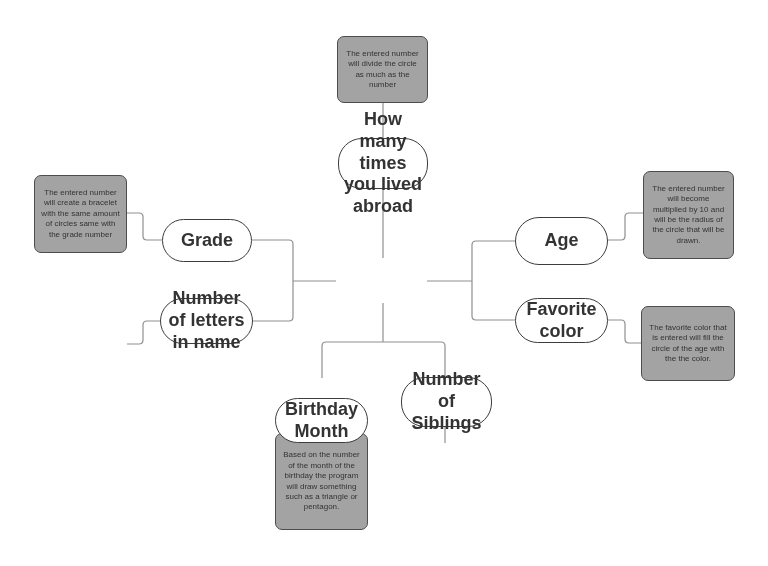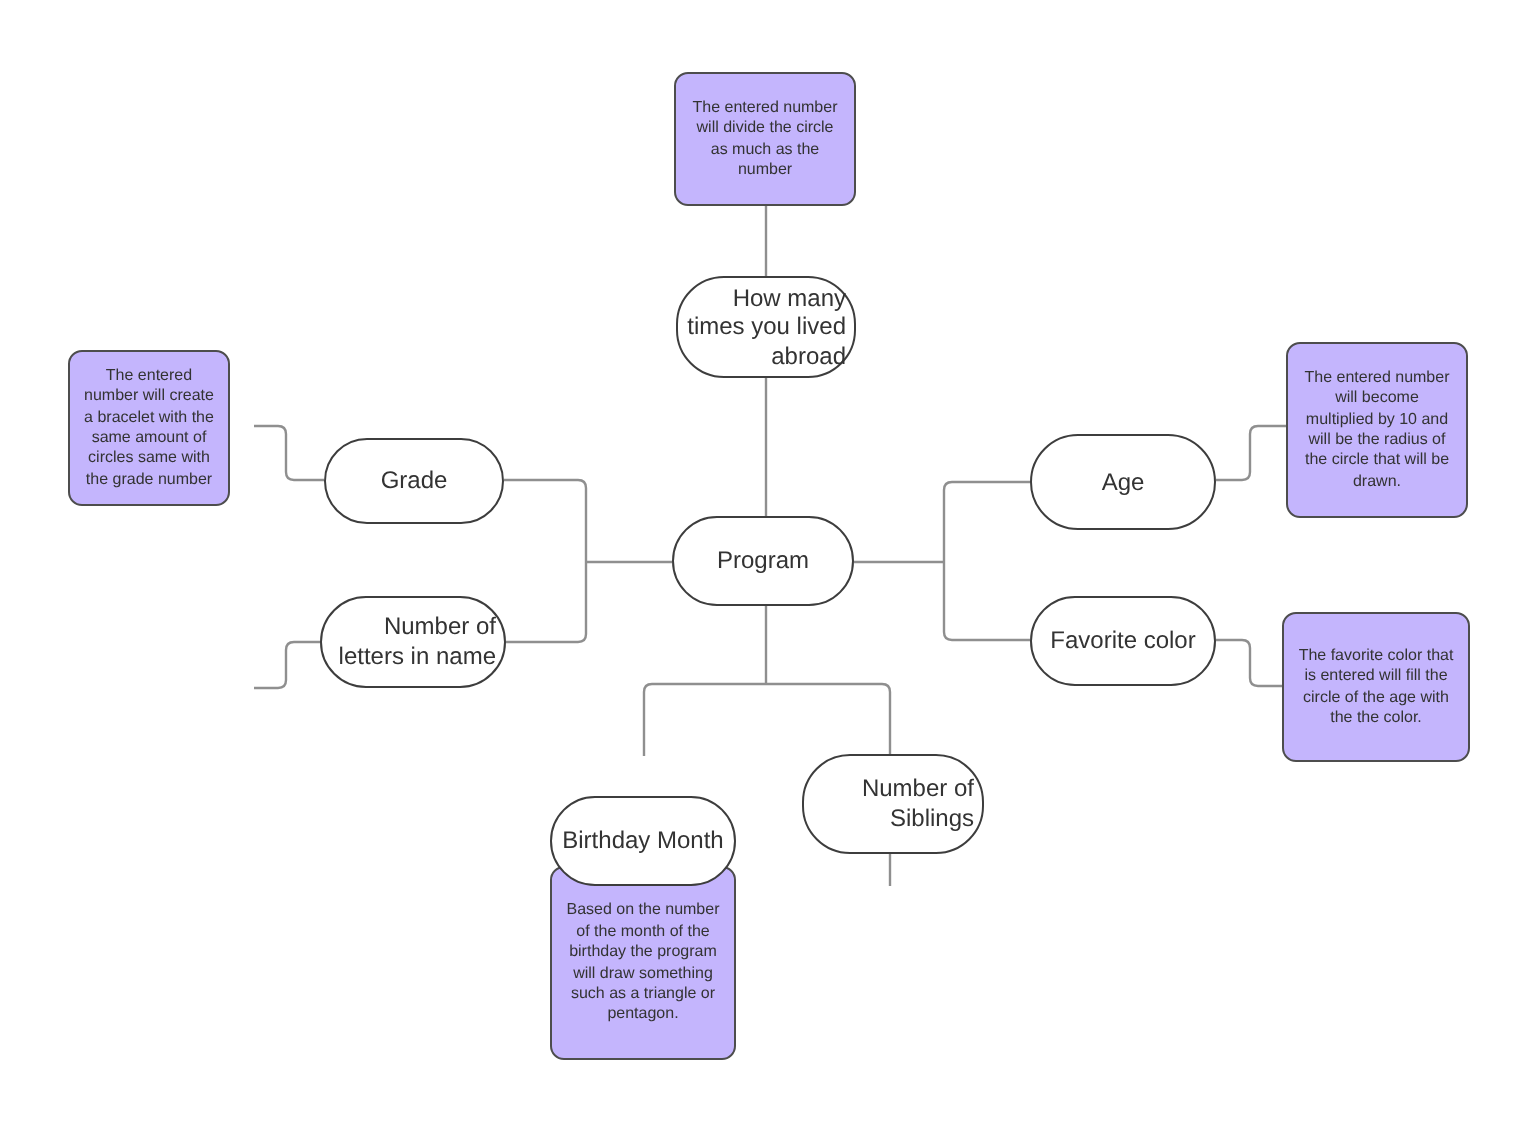--- a/index.html
+++ b/index.html
@@ -24,56 +24,57 @@
     fill: none;
     stroke: #8f8f8f;
     stroke-width: 1.2;
   }
   .stadium {
     position: absolute;
     box-sizing: border-box;
     display: flex;
     align-items: center;
     justify-content: center;
-    text-align: right;
+    text-align: center;
     background: #ffffff;
     border: 1.5px solid #3d3d3d;
     border-radius: 24px;
-    font-size: 12px;
+    font-size: 18px;
     line-height: 1.22;
     color: #333333;
     padding: 0 4px;
+    font-weight: bold;
   }
   .notebox {
     position: absolute;
     box-sizing: border-box;
     display: flex;
     align-items: center;
     justify-content: center;
     text-align: center;
-    background: #c4b5fd;
+    background: #a3a3a3;
     border: 1px solid #4d4d4d;
     border-radius: 7px;
     font-size: 8px;
     line-height: 1.3;
     color: #333333;
     padding: 3px 6px;
   }
   
   .n-abroad   { left: 338px; top: 138px; width: 90px; height: 51px; }
   .n-grade    { left: 162px; top: 219px; width: 90px; height: 43px; }
   .n-letters  { left: 160px; top: 298px; width: 93px; height: 46px; }
   .n-program  { left: 336px; top: 258px; width: 91px; height: 45px; }
   .n-age      { left: 515px; top: 217px; width: 93px; height: 48px; }
   .n-favcolor { left: 515px; top: 298px; width: 93px; height: 45px; }
   .n-bmonth   { left: 275px; top: 378px; width: 93px; height: 45px; margin-top: 20px; }
   .n-siblings { left: 401px; top: 377px; width: 91px; height: 50px; }
   
   .b-abroad   { left: 337px; top: 36px;  width: 91px; height: 67px; }
-  .b-grade    { left: 34px;  top: 175px; width: 81px; height: 78px; }
+  .b-grade    { left: 34px;  top: 175px; width: 93px; height: 78px; }
   .b-letters  { left: 35px;  top: 305px; width: 92px; height: 78px; }
   .b-age      { left: 643px; top: 171px; width: 91px; height: 88px; }
   .b-favcolor { left: 641px; top: 306px; width: 94px; height: 75px; }
   .b-bmonth   { left: 275px; top: 433px; width: 93px; height: 97px; }
   .b-siblings { left: 400px; top: 443px; width: 92px; height: 77px; }
 </style>
 </head>
 <body>
 
 <div class="canvas">
@@ -127,23 +128,20 @@
 
   <div class="stadium n-abroad">
     <span>How many times you lived abroad</span>
   </div>
   <div class="stadium n-grade">
     <span>Grade</span>
   </div>
   <div class="stadium n-letters">
     <span>Number of letters in name</span>
   </div>
-  <div class="stadium n-program">
-    <span>Program</span>
-  </div>
   <div class="stadium n-age">
     <span>Age</span>
   </div>
   <div class="stadium n-favcolor">
     <span>Favorite color</span>
   </div>
   <div class="stadium n-bmonth">
     <span>Birthday Month</span>
   </div>
   <div class="stadium n-siblings">

